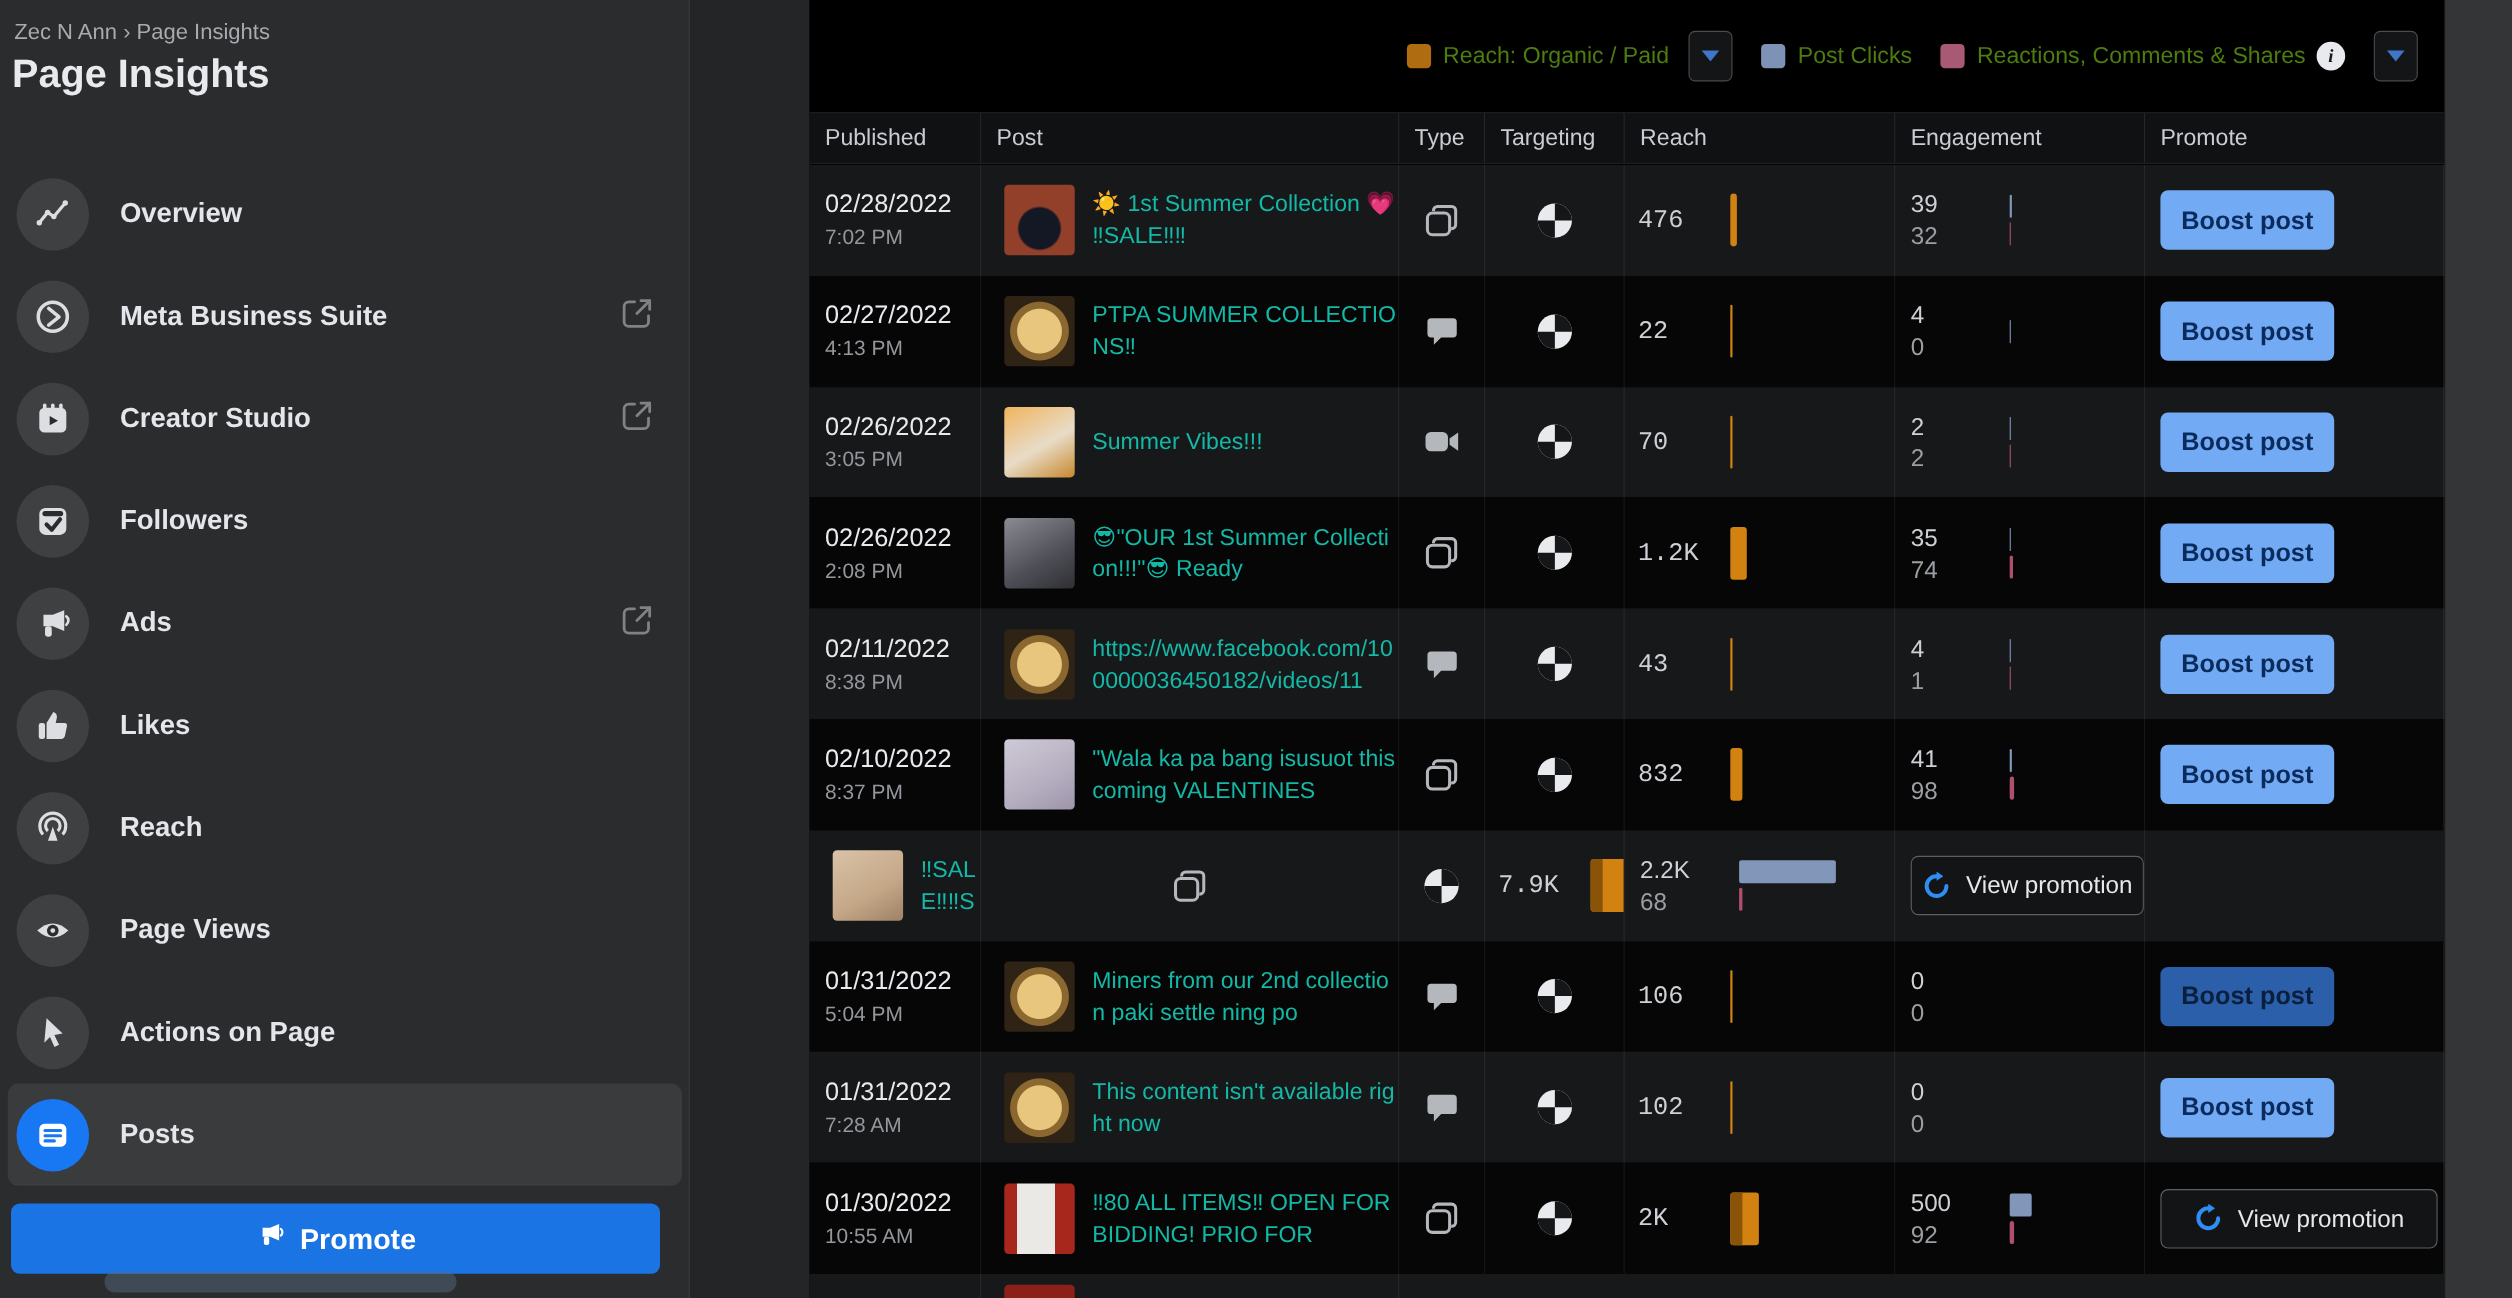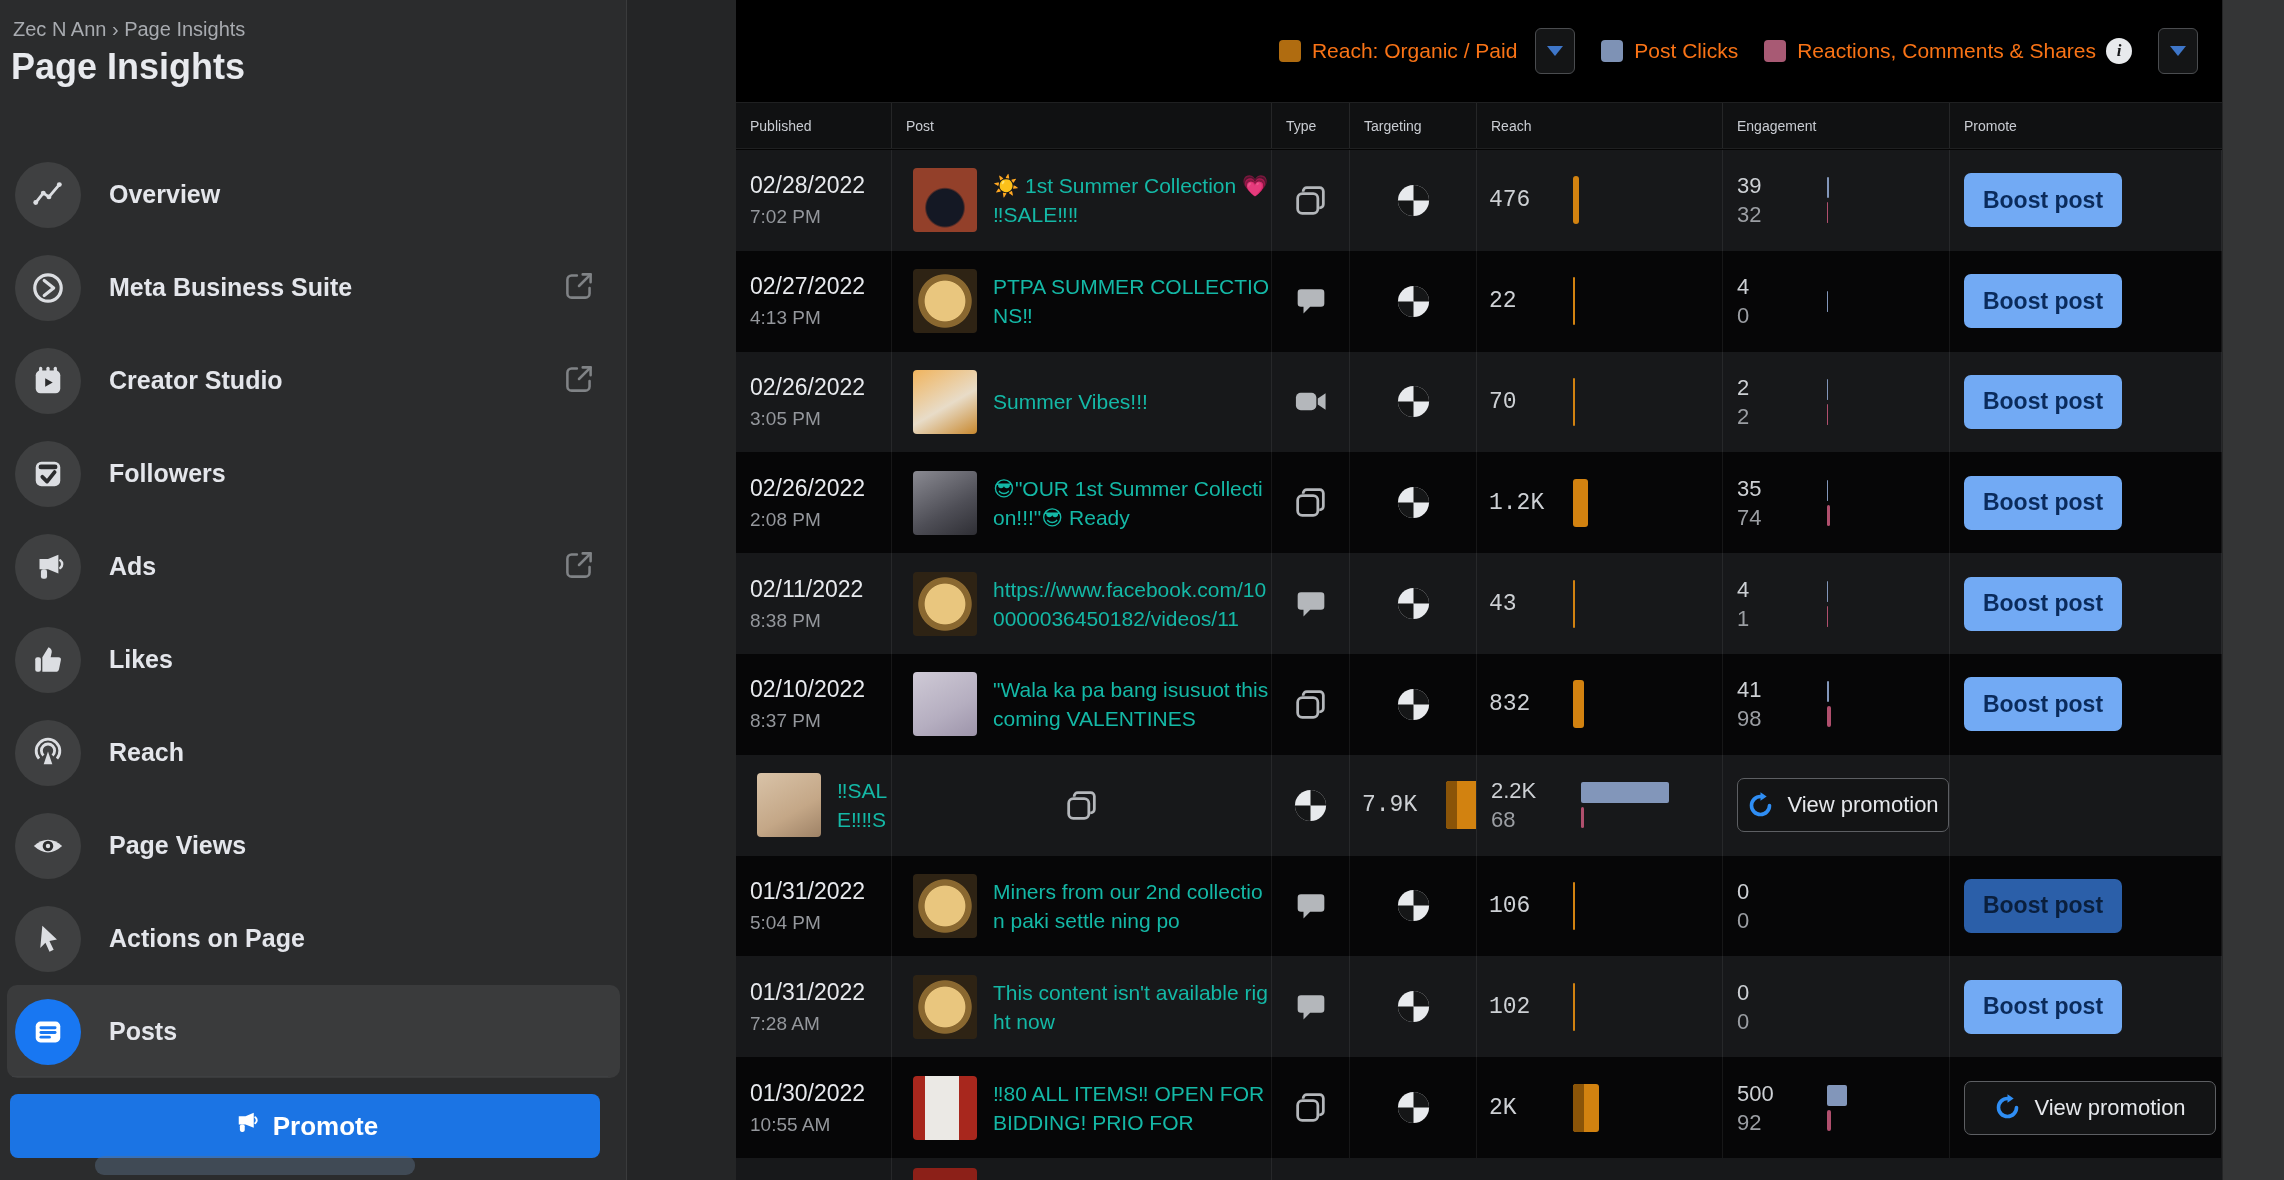--- a/index.html
+++ b/index.html
@@ -30,33 +30,33 @@
     display:flex; align-items:center; justify-content:center; gap:14px; cursor:pointer;
     font-family:inherit; }
   .side-scroll-thumb { position:absolute; top:1156px; left:95px; width:320px; height:19px;
     border-radius:9px; background:rgba(90,110,135,0.45); }
   
   .main { position:absolute; left:736px; top:0; width:1486px; height:1180px; background:#050505; }
   .gutter { position:absolute; left:2223px; top:0; width:61px; height:1180px; background:#343536; }
   .legend { position:absolute; top:0; left:0; width:100%; height:102px; background:#000;
     display:flex; align-items:center; justify-content:flex-end; padding-right:24px; }
   .lg-swatch { width:22px; height:22px; border-radius:4px; flex:none; }
-  .lg-label { font-size:21px; color:#f97316; margin-left:11px; white-space:nowrap; }
+  .lg-label { font-size:21px; color:#4d7c0f; margin-left:11px; white-space:nowrap; }
   .lg-drop { width:40px; height:46px; margin-left:18px; background:#141516; border:1px solid #4a4c4f;
     border-radius:6px; display:flex; align-items:center; justify-content:center; cursor:pointer; }
   .caret { width:0; height:0; border-left:8px solid transparent; border-right:8px solid transparent;
     border-top:10px solid #3e76c9; }
   .lg-gap { width:26px; flex:none; }
   .info-ic { width:26px; height:26px; border-radius:50%; background:#e8eaed; color:#17181a;
     font-size:17px; font-weight:bold; font-family:"Liberation Serif","DejaVu Serif",serif; font-style:italic;
     display:flex; align-items:center; justify-content:center; margin-left:10px; cursor:pointer; }
   .thead, .trow { display:grid; grid-template-columns:156px 380px 78px 127px 246px 227px 272px; }
   .thead { position:absolute; top:102px; left:0; width:100%; height:47px; background:#101112;
     border-top:1px solid #1f2021; border-bottom:1px solid #1f2021; }
-  .hcell { display:flex; align-items:center; padding-left:14px; font-size:14px; color:#c9ccd2;
+  .hcell { display:flex; align-items:center; padding-left:14px; font-size:21px; color:#c9ccd2;
     border-right:1px solid rgba(255,255,255,0.09); }
   .tbody { position:absolute; top:150px; left:0; width:100%; }
   .trow { height:100.8px; }
   .trow:nth-child(odd) { background:#17181a; }
   .trow:nth-child(even) { background:#060607; }
   .tcell { border-right:1px solid rgba(255,255,255,0.07); display:flex; align-items:center; overflow:hidden; }
   .c-pub { flex-direction:column; align-items:flex-start; justify-content:center; padding-left:14px; }
   .date { font-size:23px; color:#e8eaee; }
   .time { font-size:19px; color:#94979c; margin-top:7px; }
   .c-post { padding-left:21px; gap:16px; }

